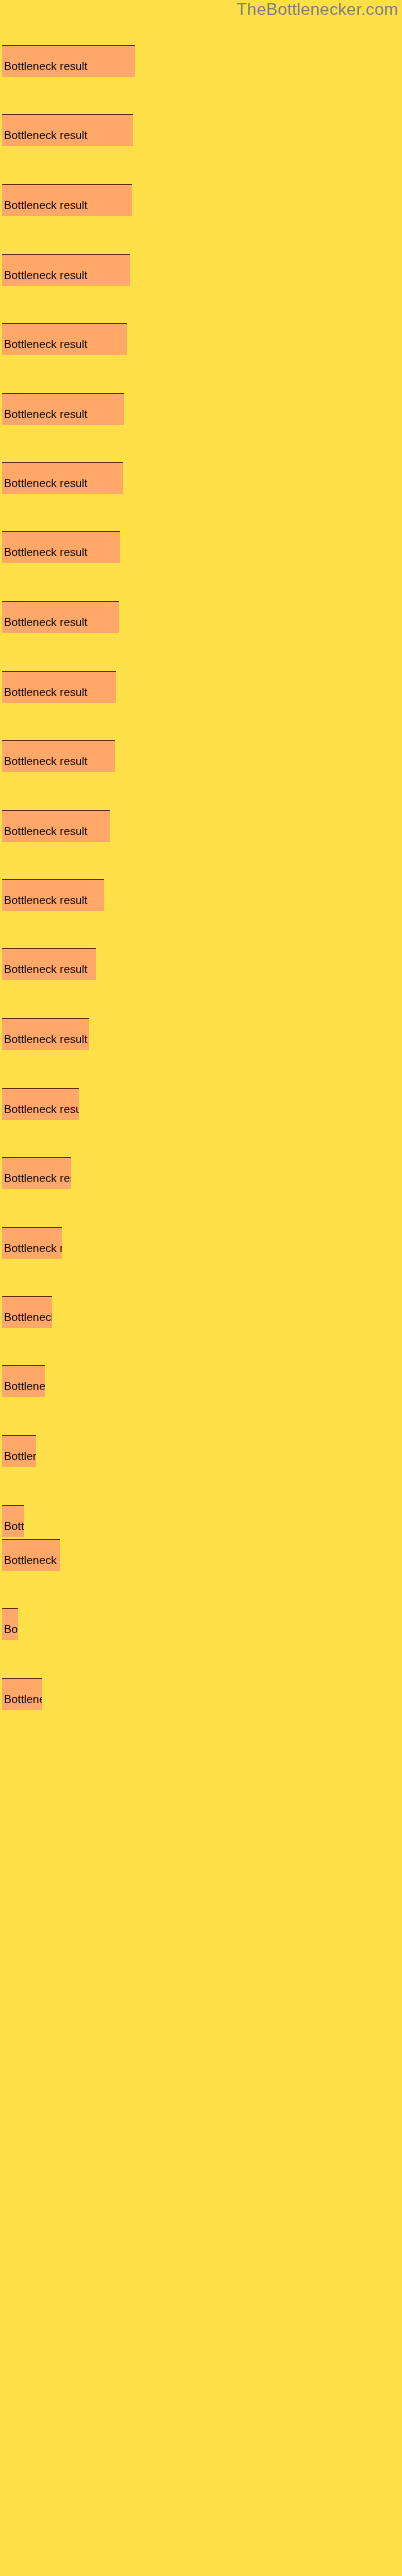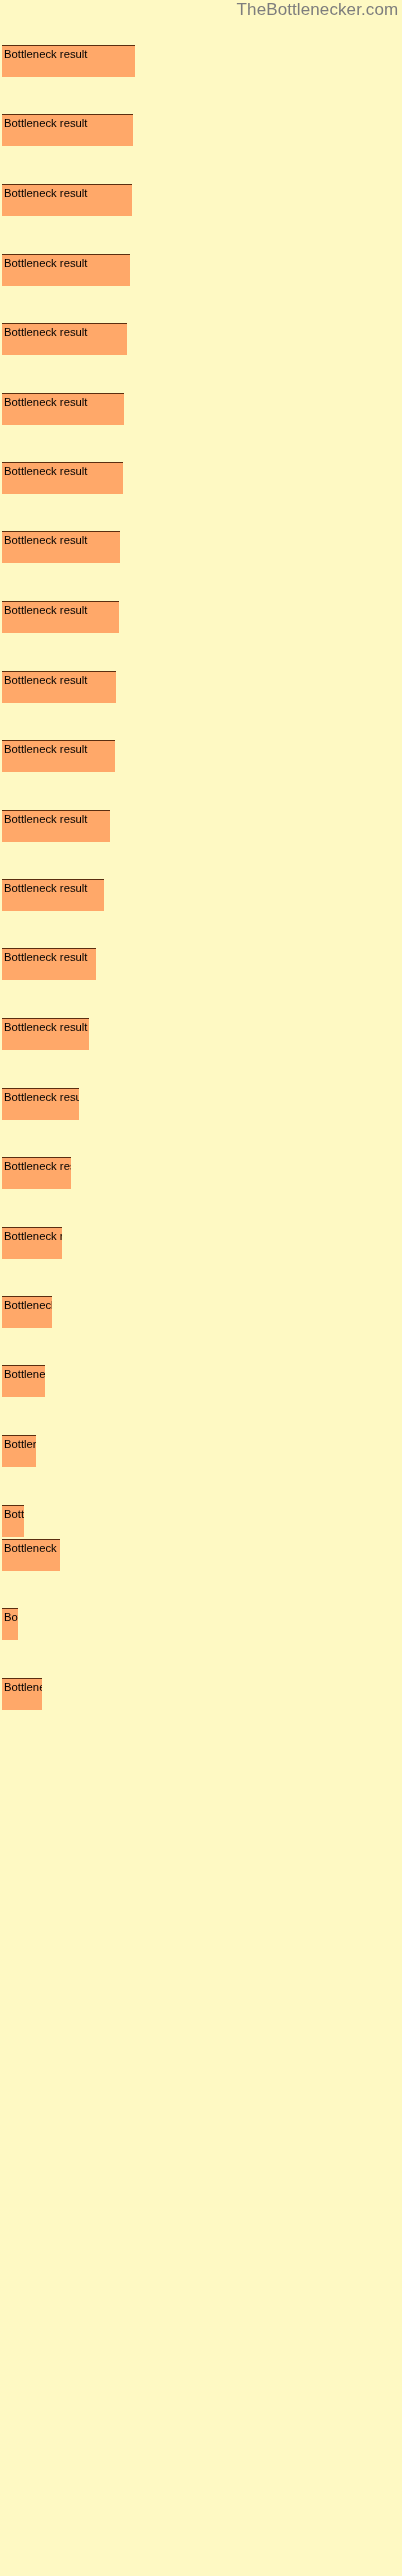--- a/index.html
+++ b/index.html
@@ -13,21 +13,21 @@
     height: 2576px;
     position: relative;
     overflow: hidden;
     font-family: "Liberation Sans", sans-serif;
   }
   #chart-root {
     position: absolute;
     left: 0; top: 0;
     width: 403px;
     height: 2576px;
-    background: #fef9c3;
+    background: #fde047;
   }
   .watermark {
     position: absolute;
     right: 4.8px;
     top: -0.8px;
     font-family: "Liberation Sans", sans-serif;
     font-size: 17px;
     font-weight: 400;
     color: #7d7d7d;
     letter-spacing: 0.1px;
@@ -53,21 +53,21 @@
     height: 32px;
     background: #ffa869;
     border-top: 1.6px solid #5a2e10;
     box-sizing: border-box;
     overflow: hidden;
     white-space: nowrap;
   }
   .bar-label {
     position: absolute;
     left: 2.4px;
-    top: 0;
+    top: 12px;
     font-family: "Liberation Sans", sans-serif;
     font-size: 11.3px;
     color: #000000;
     white-space: nowrap;
     line-height: 16px;
   }
 </style>
 </head>
 <body>
 

